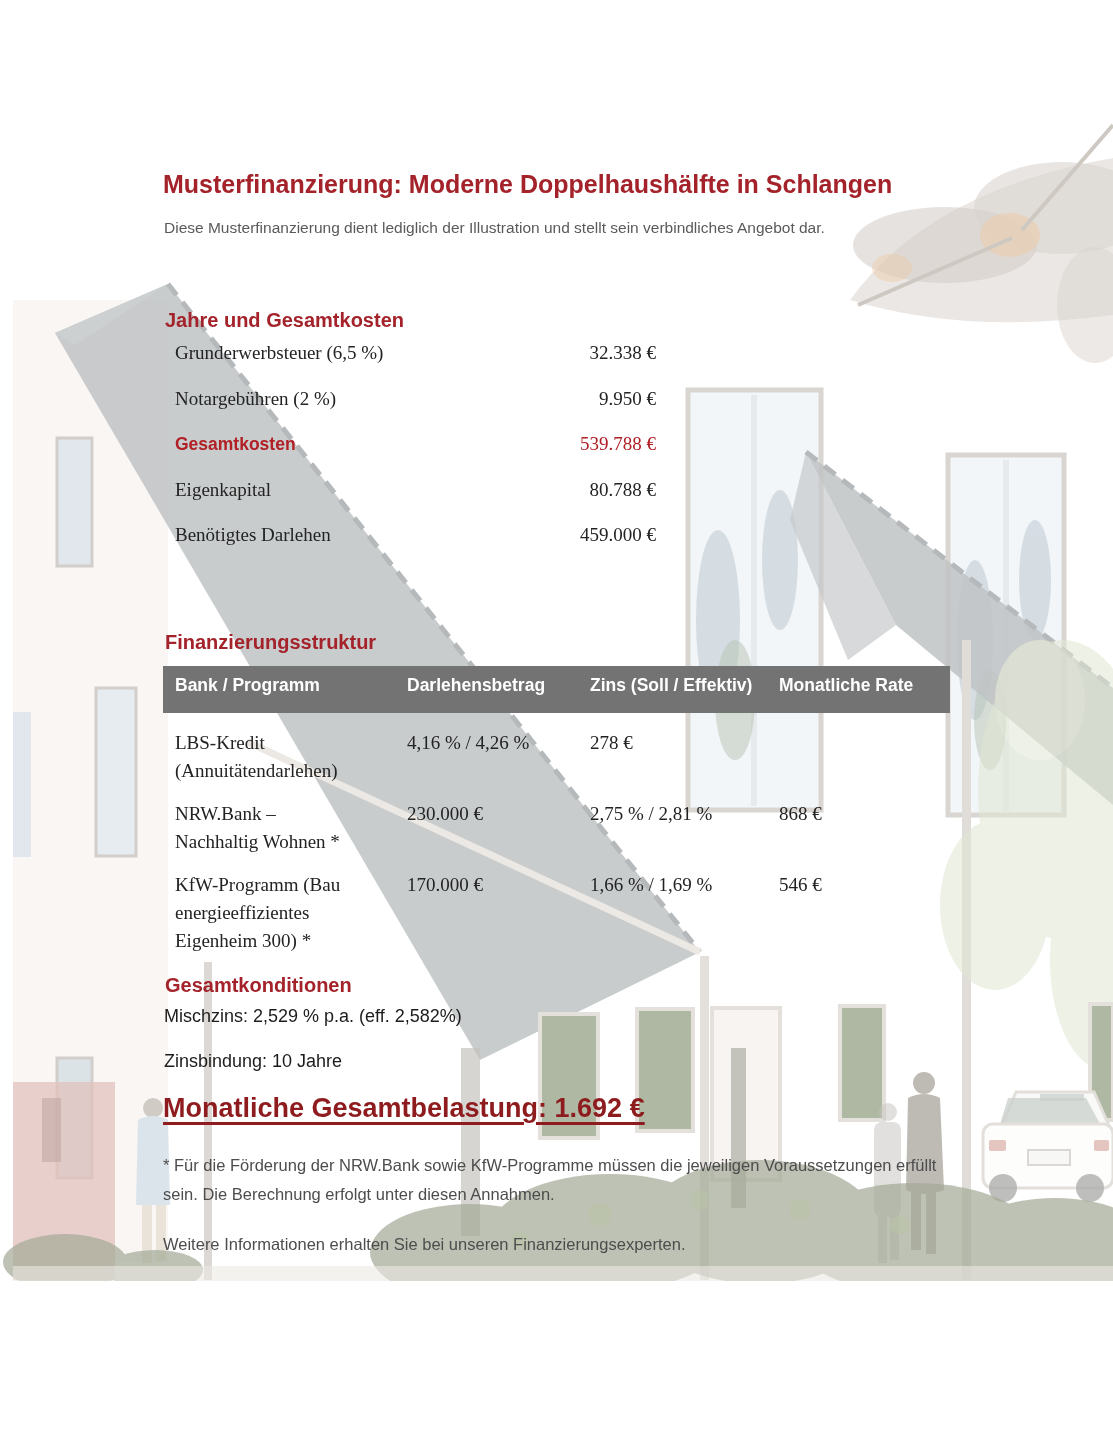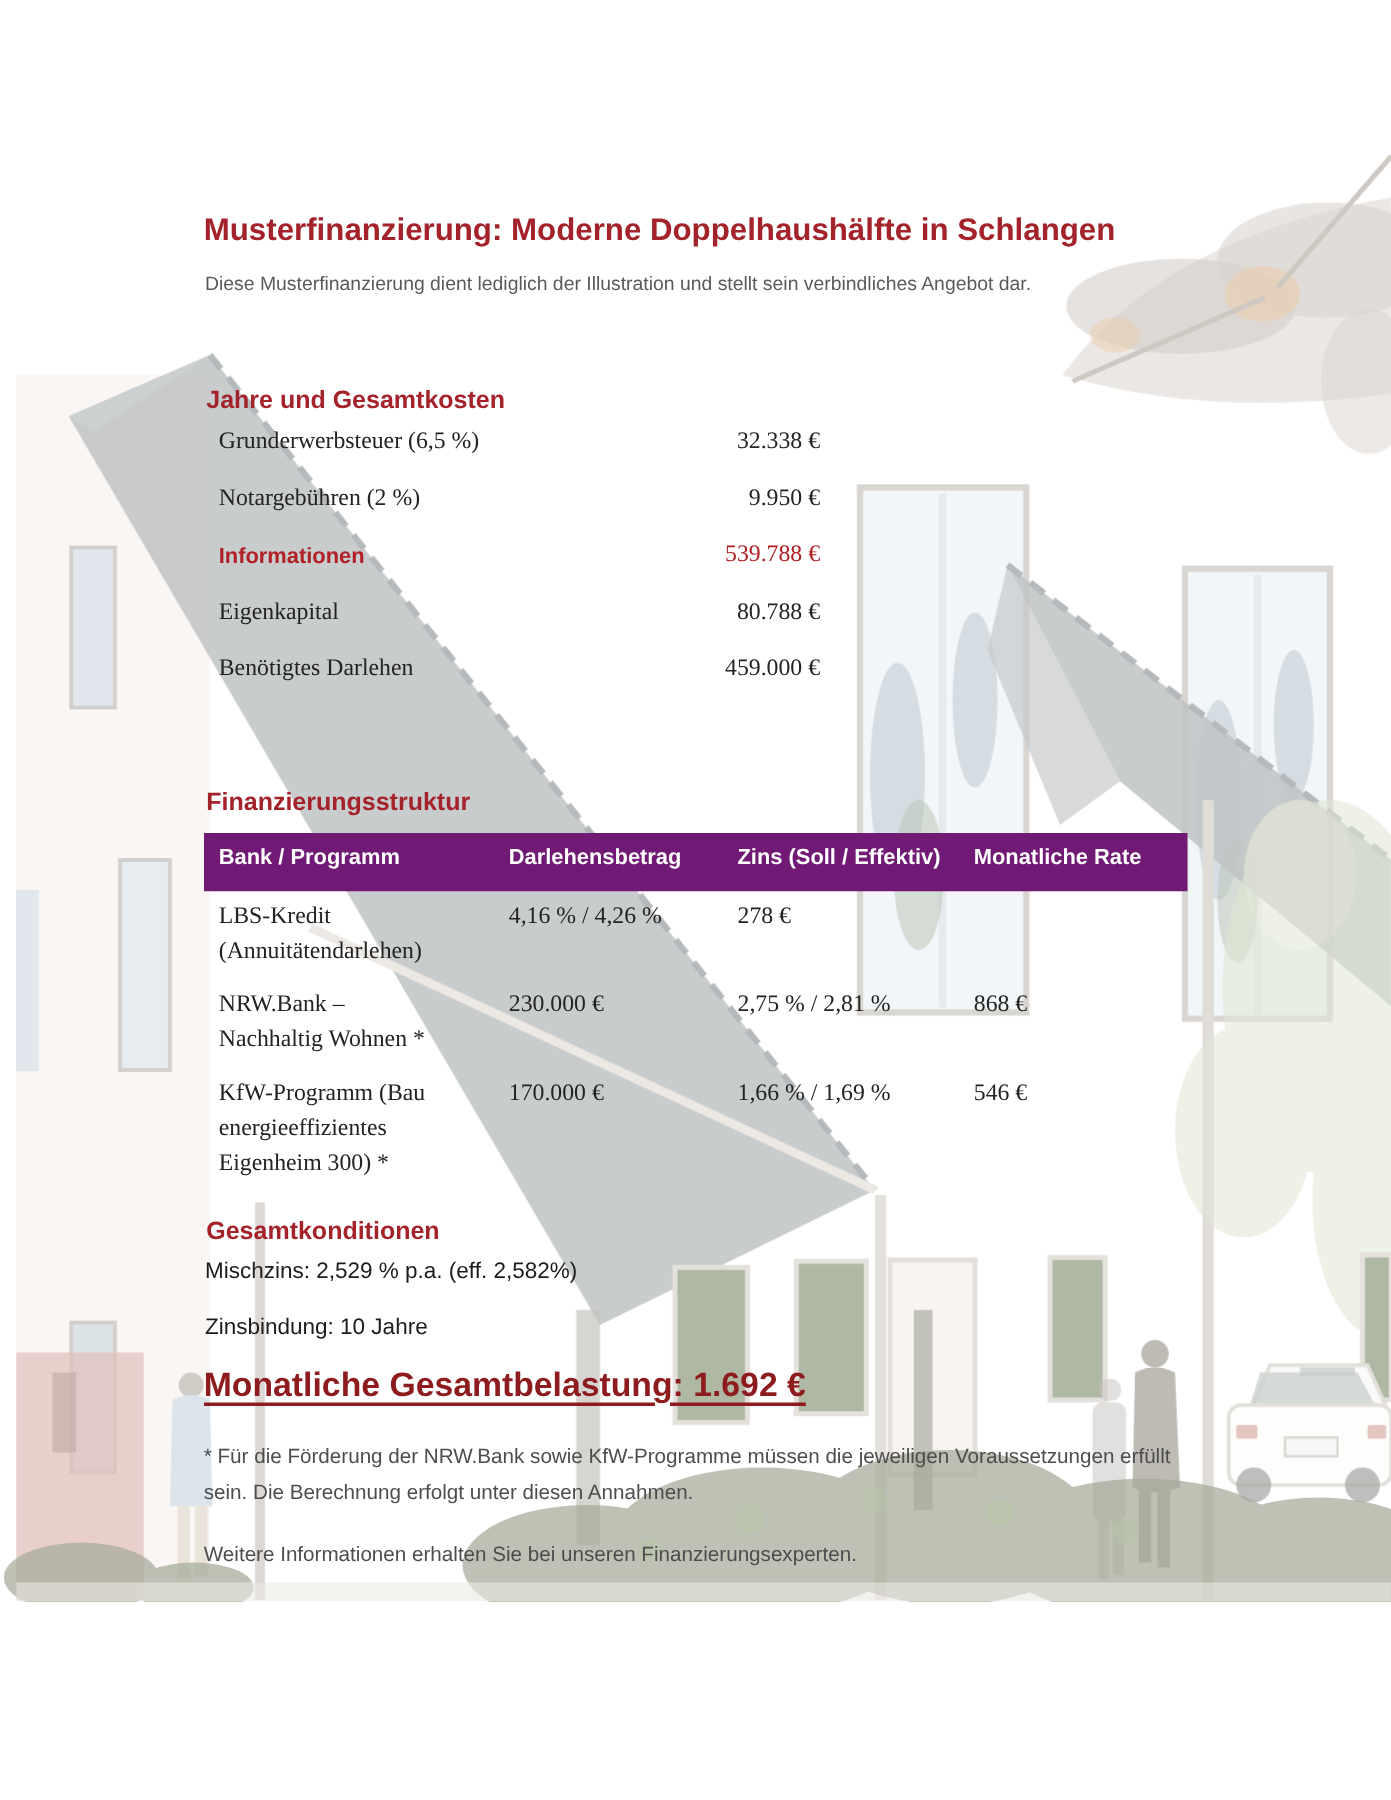--- a/index.html
+++ b/index.html
@@ -19,25 +19,25 @@
   
   .cost-rows{position:absolute;left:175px;top:342px;width:481px;}
   .cost-row{height:45.6px;display:flex;justify-content:space-between;
     font-family:"Liberation Serif",serif;font-size:19px;color:#232323;}
   .cost-row .v{text-align:right;}
   .cost-row.hl .l{font-family:"Liberation Sans",sans-serif;font-weight:bold;font-size:17.5px;color:#b02025;padding-top:1px;}
   .cost-row.hl .v{color:#b02025;}
   
   .fin-table{position:absolute;left:163px;top:666px;width:787px;}
   .grid4{display:grid;grid-template-columns:232px 183px 189px 183px;}
-  .fin-header{background:#701a75;color:#ffffff;font-weight:bold;font-size:17.5px;height:47px;box-sizing:border-box;padding-top:9px;}
+  .fin-header{background:#737373;color:#ffffff;font-weight:bold;font-size:17.5px;height:47px;box-sizing:border-box;padding-top:9px;}
   .fin-header > div{padding-left:12px;white-space:nowrap;}
   .fin-row{font-family:"Liberation Serif",serif;font-size:19px;line-height:27.6px;color:#232323;}
   .fin-row > div{padding-left:12px;}
-  .fin-row.r1{margin-top:6px;}
+  .fin-row.r1{margin-top:16px;}
   .fin-row.r2,.fin-row.r3{margin-top:16px;}
   
   .cond-line{position:absolute;left:164px;font-size:18px;color:#1c1c1c;white-space:nowrap;}
   #mischzins{top:1006px;}
   #zinsbindung{top:1051px;}
   .total{position:absolute;left:163px;top:1093px;font-size:27px;font-weight:bold;color:#8e1b1e;
     text-decoration:underline;text-decoration-thickness:3px;text-underline-offset:5px;white-space:nowrap;}
   .footnote{position:absolute;left:163px;top:1151px;width:800px;font-size:16.5px;color:#4d4d4d;line-height:29px;}
   .info{position:absolute;left:163px;top:1235px;font-size:16.5px;color:#4d4d4d;white-space:nowrap;}
 </style>
@@ -173,21 +173,21 @@
 <div class="cost-rows">
   <div class="cost-row">
     <span class="l">Grunderwerbsteuer (6,5 %)</span>
     <span class="v">32.338 €</span>
   </div>
   <div class="cost-row">
     <span class="l">Notargebühren (2 %)</span>
     <span class="v">9.950 €</span>
   </div>
   <div class="cost-row hl">
-    <span class="l">Informationen</span>
+    <span class="l">Gesamtkosten</span>
     <span class="v">539.788 €</span>
   </div>
   <div class="cost-row">
     <span class="l">Eigenkapital</span>
     <span class="v">80.788 €</span>
   </div>
   <div class="cost-row">
     <span class="l">Benötigtes Darlehen</span>
     <span class="v">459.000 €</span>
   </div>

